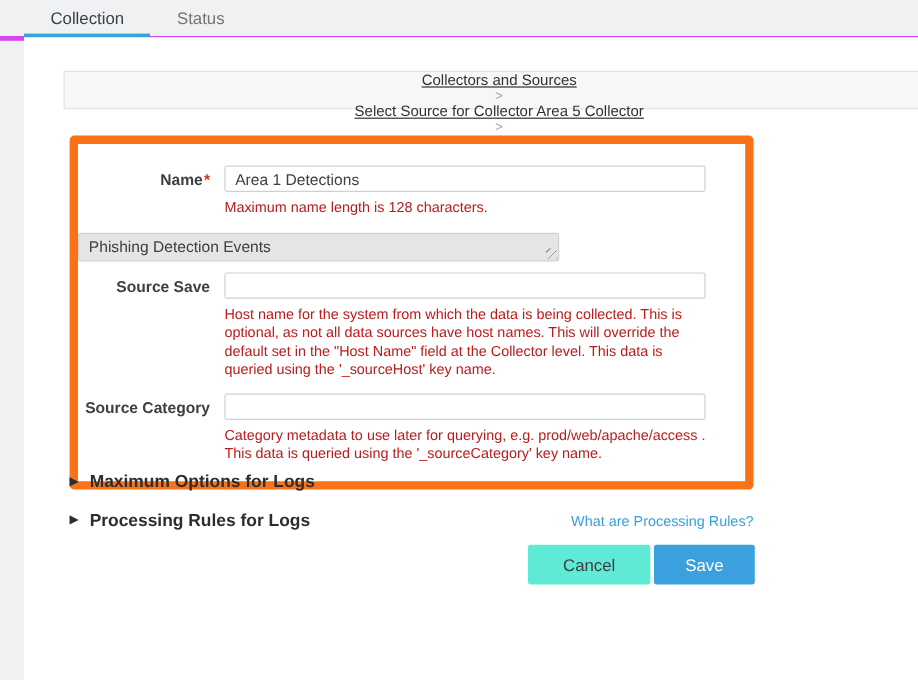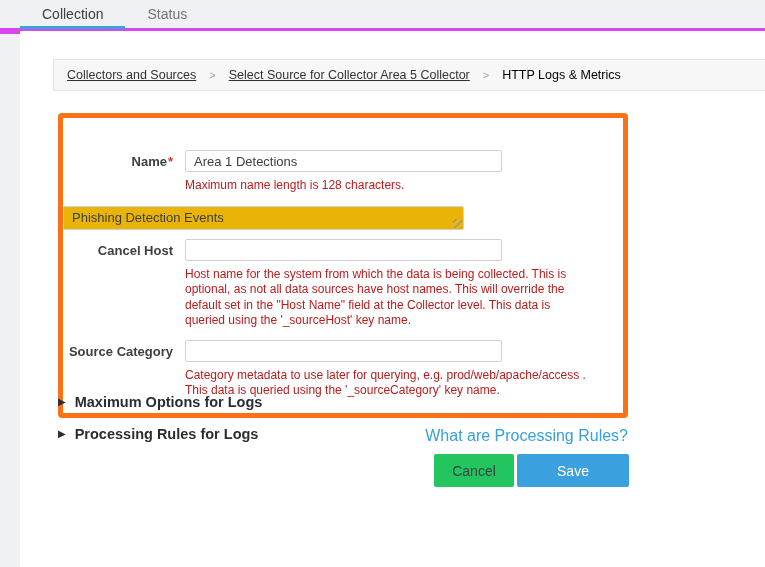--- a/index.html
+++ b/index.html
@@ -9,21 +9,21 @@
     background:#f0f1f3;
     color:#3c4043;
     overflow:hidden;
   }
   .app { position:relative; width:765px; height:567px; }
 
   
   .header {
     position:absolute; left:0; top:0; right:0; height:34px;
     display:flex; align-items:stretch;
-    border-bottom:6px solid #d946ef;
+    border-bottom:4px solid #d946ef;
   }
   .tab {
     position:relative; display:flex; align-items:center; justify-content:center;
     font-size:14px; cursor:pointer; padding:0 22px;
   }
   .tab.first { margin-left:20px; min-width:88px; }
   .tab.active { color:#3a3f44; }
   .tab.active::after {
     content:""; position:absolute; left:0; right:0; bottom:-1px; height:3px;
     background:var(--accent,#36a3dc);
@@ -35,49 +35,49 @@
     position:absolute; left:20px; top:31px; right:0; bottom:0;
     background:#ffffff;
   }
 
   
   .breadcrumb {
     position:absolute; left:33px; top:28px; right:0; height:32px;
     background:#f7f7f8;
     border:1px solid #e4e4e7; border-right:none;
     display:flex; align-items:center;
-    padding-left:13px; font-size:12.5px; color:#2f3337;
+    padding-left:13px; font-size:12.5px; color:#2f3337;flex-direction:column;
   }
   .crumb-link { color:#2f3337; text-decoration:underline; cursor:pointer; }
   .crumb-current { color:#000000; }
   .crumb-sep { color:#9aa0a6; font-size:11px; margin:0 13px; }
 
   
   .panel {
     position:absolute; left:38px; top:82px; width:570px;
-    background:#fff; border:5px solid #f97316; border-radius:4px;
-    padding:32px 0 14px 0;
+    background:#fff; border:7px solid #f97316; border-radius:4px;
+    padding:18px 0 14px 0;
   }
   .form-row { display:flex; }
   .label-col {
     width:122px; flex:0 0 122px; text-align:right; padding-right:12px;
     font-size:13px; font-weight:600; color:#3c4043; padding-top:4px;
   }
   .req { color:#d93025; margin-left:1px; }
   .field-col { width:401px; flex:0 0 401px; }
   .text-input {
-    width:317px; height:22px; border:1px solid #d0d0d5; border-radius:2px;
+    width:401px; height:22px; border:1px solid #d0d0d5; border-radius:2px;
     font-family:"Liberation Sans","DejaVu Sans",sans-serif;
     font-size:13px; color:#3c4043; padding:2px 8px; background:#fff; outline:none;
   }
   .ta-wrap { position:relative; width:401px; }
   .textarea-input {
     width:401px; height:24px; border:1px solid #d0d0d5; border-radius:2px;
     font-family:"Liberation Sans","DejaVu Sans",sans-serif;
-    font-size:13px; color:#3c4043; padding:3px 8px; background:#eab308;
+    font-size:13px; color:#3c4043; padding:3px 8px; background:#e5e5e5;
     resize:none; overflow:hidden; outline:none; display:block;
   }
   .resize-grip {
     position:absolute; right:2px; bottom:2px; width:9px; height:9px;
     background:repeating-linear-gradient(135deg, transparent 0 2px, #9a9a9a 2px 3px, transparent 3px 5px);
     pointer-events:none;
   }
   .helper {
     font-size:12px; color:#b91c1c; line-height:15.5px; margin-top:6px;
     max-width:401px;
@@ -92,34 +92,34 @@
     cursor:pointer; font-size:14.5px; font-weight:700; color:#2b2e31;
   }
   .tri {
     font-size:10px; color:#2b2e31; margin-right:9px; line-height:1;
   }
   .sec-advanced { top:363px; }
   .sec-processing { top:395px; }
 
   .help-link {
     position:absolute; top:396px; right:137px;
-    font-size:16px; color:var(--link,#36a0dc); cursor:pointer;
+    font-size:12px; color:var(--link,#36a0dc); cursor:pointer;
   }
 
   
   .btn-row {
     position:absolute; top:423px; right:136px; display:flex; gap:3px;
   }
   .btn {
     height:33px; border:none; border-radius:2px; font-size:14px;
     font-family:"Liberation Sans","DejaVu Sans",sans-serif; cursor:pointer;
     display:flex; align-items:center; justify-content:center;
   }
-  .btn-cancel { width:80px; background:#22c55e; color:#3c4043; }
-  .btn-save   { width:112px; background:var(--save,#3ba1de); color:#ffffff; }
+  .btn-cancel { width:102px; background:#5eead4; color:#3c4043; }
+  .btn-save   { width:84px; background:var(--save,#3ba1de); color:#ffffff; }
 </style>
 </head>
 <body>
 
 <div class="app">
 
   <div class="header">
     <div class="tab first active">
       <span>Collection</span>
     </div>
@@ -151,21 +151,21 @@
       <div class="form-row mt12">
         <div class="field-col">
           <div class="ta-wrap">
             <textarea class="textarea-input" style="">Phishing Detection Events</textarea>
             <span class="resize-grip"></span>
           </div>
         </div>
       </div>
 
       <div class="form-row mt9">
-        <div class="label-col">Cancel Host</div>
+        <div class="label-col">Source Save</div>
         <div class="field-col">
           <input class="text-input" type="text" value="" style="">
           <div class="helper">Host name for the system from which the data is being collected. This is optional, as not all data sources have host names. This will override the default set in the "Host Name" field at the Collector level. This data is queried using the '_sourceHost' key name.</div>
         </div>
       </div>
 
       <div class="form-row mt11">
         <div class="label-col">Source Category</div>
         <div class="field-col">
           <input class="text-input" type="text" value="" style="">

